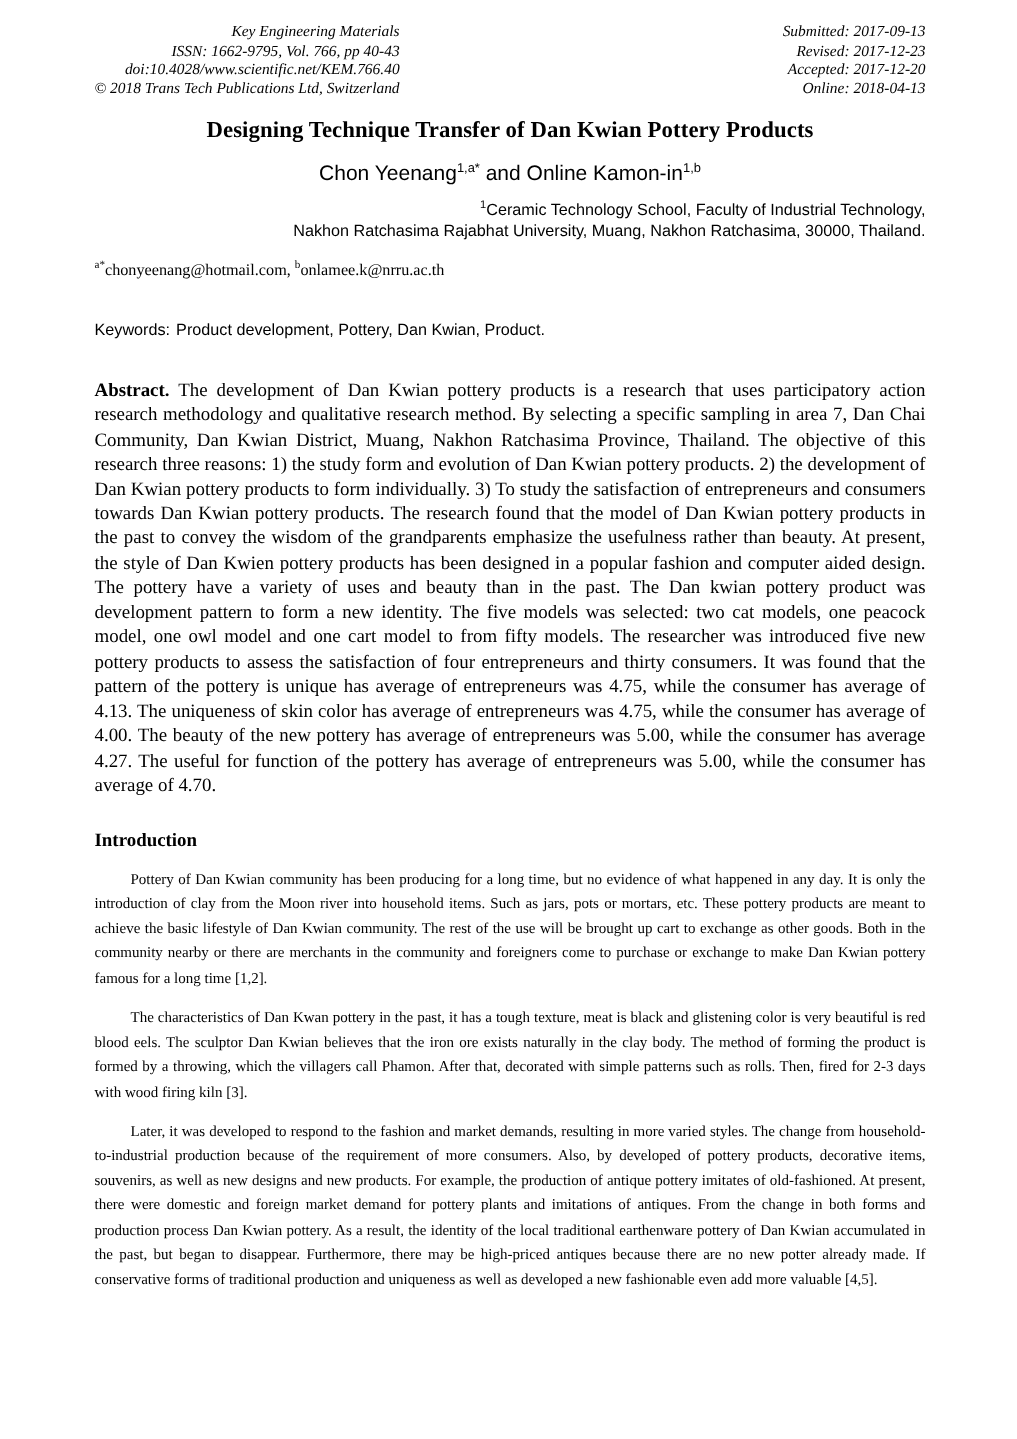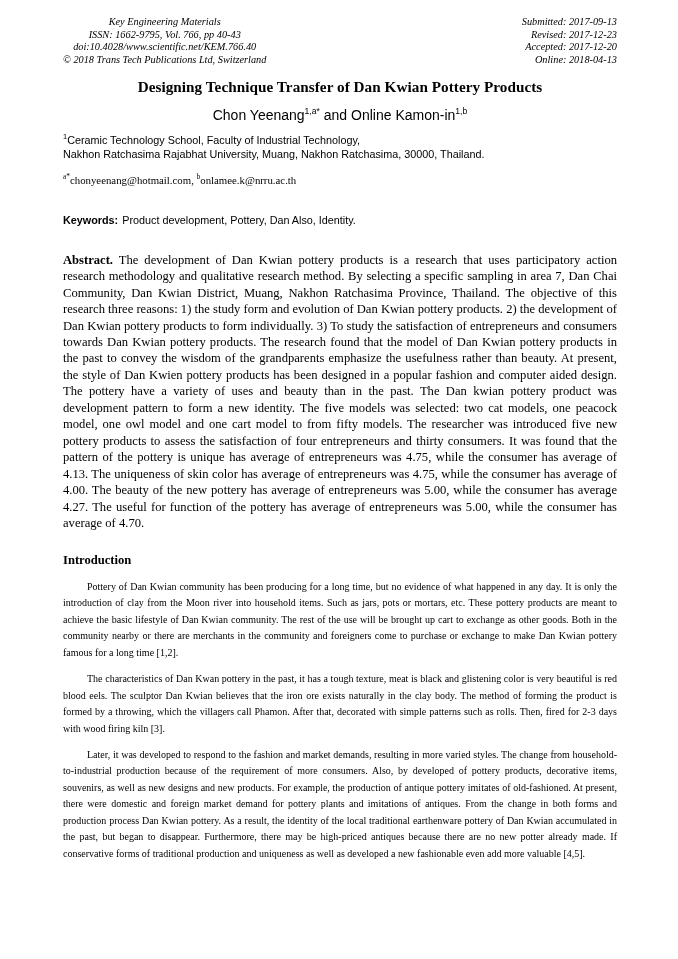--- a/index.html
+++ b/index.html
@@ -25,21 +25,21 @@
 
   
   .journal-header {
     display: flex;
     justify-content: space-between;
     align-items: flex-start;
     font-style: italic;
     font-size: 10.3px;
     line-height: 12.6px;
   }
-  .journal-header .left  { text-align: center; }
+  .journal-header .left  { text-align: right; }
   .journal-header .right { text-align: right; }
   .journal-header div > div { white-space: nowrap; }
 
   
   .title {
     text-align: center;
     font-weight: bold;
     font-size: 15.2px;
     line-height: 19px;
     letter-spacing: 0.05px;
@@ -51,21 +51,21 @@
     text-align: center;
     font-family: "Liberation Sans", sans-serif;
     font-size: 14px;
     line-height: 18px;
   }
   .authors sup { font-size: 8.6px; vertical-align: super; line-height: 0; }
 
   
   .affiliation {
     margin-top: 9px;
-    text-align: left;
+    text-align: right;
     font-family: "Liberation Sans", sans-serif;
     font-size: 10.8px;
     line-height: 14.5px;
   }
   .affiliation sup { font-size: 7.4px; vertical-align: super; line-height: 0; }
 
   .emails {
     margin-top: 11px;
     font-family: Liberation Serif, serif;
     font-size: 10.8px;
@@ -73,21 +73,21 @@
   }
   .emails sup { font-size: 7.4px; vertical-align: super; line-height: 0; }
 
   
   .keywords {
     margin-top: 26px;
     font-family: "Liberation Sans", sans-serif;
     font-size: 10.8px;
     line-height: 14px;
   }
-  .keywords .kw-label { font-weight: bold; }
+  .keywords .kw-label { font-weight: normal; }
   .keywords .kw-value { margin-left: 4px; }
 
   
   .abstract {
     margin-top: 25px;
     text-align: justify;
     text-justify: inter-word;
     font-size: 12.6px;
     line-height: 16.45px;
   }
@@ -141,21 +141,21 @@
     <div><sup>1</sup><span>Ceramic Technology School, Faculty of Industrial Technology,</span></div>
     <div>Nakhon Ratchasima Rajabhat University, Muang, Nakhon Ratchasima, 30000, Thailand.</div>
   </div>
 
   <div class="emails">
     <sup>a*</sup><span>chonyeenang@hotmail.com,</span>
     <sup>b</sup><span>onlamee.k@nrru.ac.th</span>
   </div>
 
   <div class="keywords">
-    <span class="kw-label">Keywords:</span><span class="kw-value">Product development, Pottery, Dan Also, Identity.</span>
+    <span class="kw-label">Keywords:</span><span class="kw-value">Product development, Pottery, Dan Kwian, Product.</span>
   </div>
 
   <div class="abstract">
     <span class="ab-label">Abstract.</span>
     <span>The development of Dan Kwian pottery products is a research that uses participatory action research methodology and qualitative research method. By selecting a specific sampling in area 7, Dan Chai Community, Dan Kwian District, Muang, Nakhon Ratchasima Province, Thailand. The objective of this research three reasons: 1) the study form and evolution of Dan Kwian pottery products. 2) the development of Dan Kwian pottery products to form individually. 3) To study the satisfaction of entrepreneurs and consumers towards Dan Kwian pottery products. The research found that the model of Dan Kwian pottery products in the past to convey the wisdom of the grandparents emphasize the usefulness rather than beauty. At present, the style of Dan Kwien pottery products has been designed in a popular fashion and computer aided design. The pottery have a variety of uses and beauty than in the past. The Dan kwian pottery product was development pattern to form a new identity. The five models was selected: two cat models, one peacock model, one owl model and one cart model to from fifty models. The researcher was introduced five new pottery products to assess the satisfaction of four entrepreneurs and thirty consumers. It was found that the pattern of the pottery is unique has average of entrepreneurs was 4.75, while the consumer has average of 4.13. The uniqueness of skin color has average of entrepreneurs was 4.75, while the consumer has average of 4.00. The beauty of the new pottery has average of entrepreneurs was 5.00, while the consumer has average 4.27. The useful for function of the pottery has average of entrepreneurs was 5.00, while the consumer has average of 4.70.</span>
   </div>
 
   <h2 class="section-heading">Introduction</h2>
 
   <p class="body-para">Pottery of Dan Kwian community has been producing for a long time, but no evidence of what happened in any day. It is only the introduction of clay from the Moon river into household items. Such as jars, pots or mortars, etc. These pottery products are meant to achieve the basic lifestyle of Dan Kwian community. The rest of the use will be brought up cart to exchange as other goods. Both in the community nearby or there are merchants in the community and foreigners come to purchase or exchange to make Dan Kwian pottery famous for a long time [1,2].</p>

